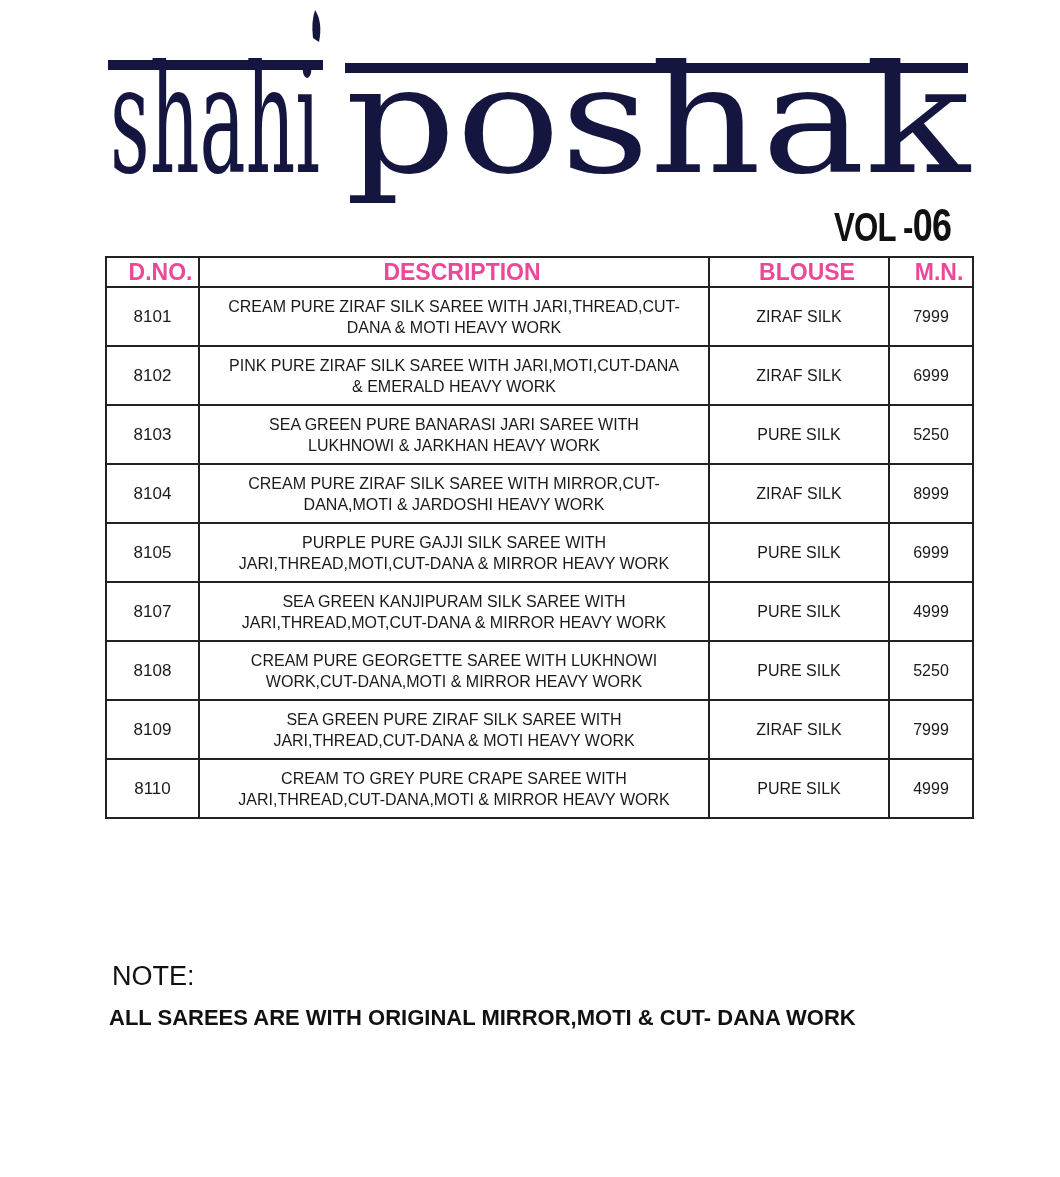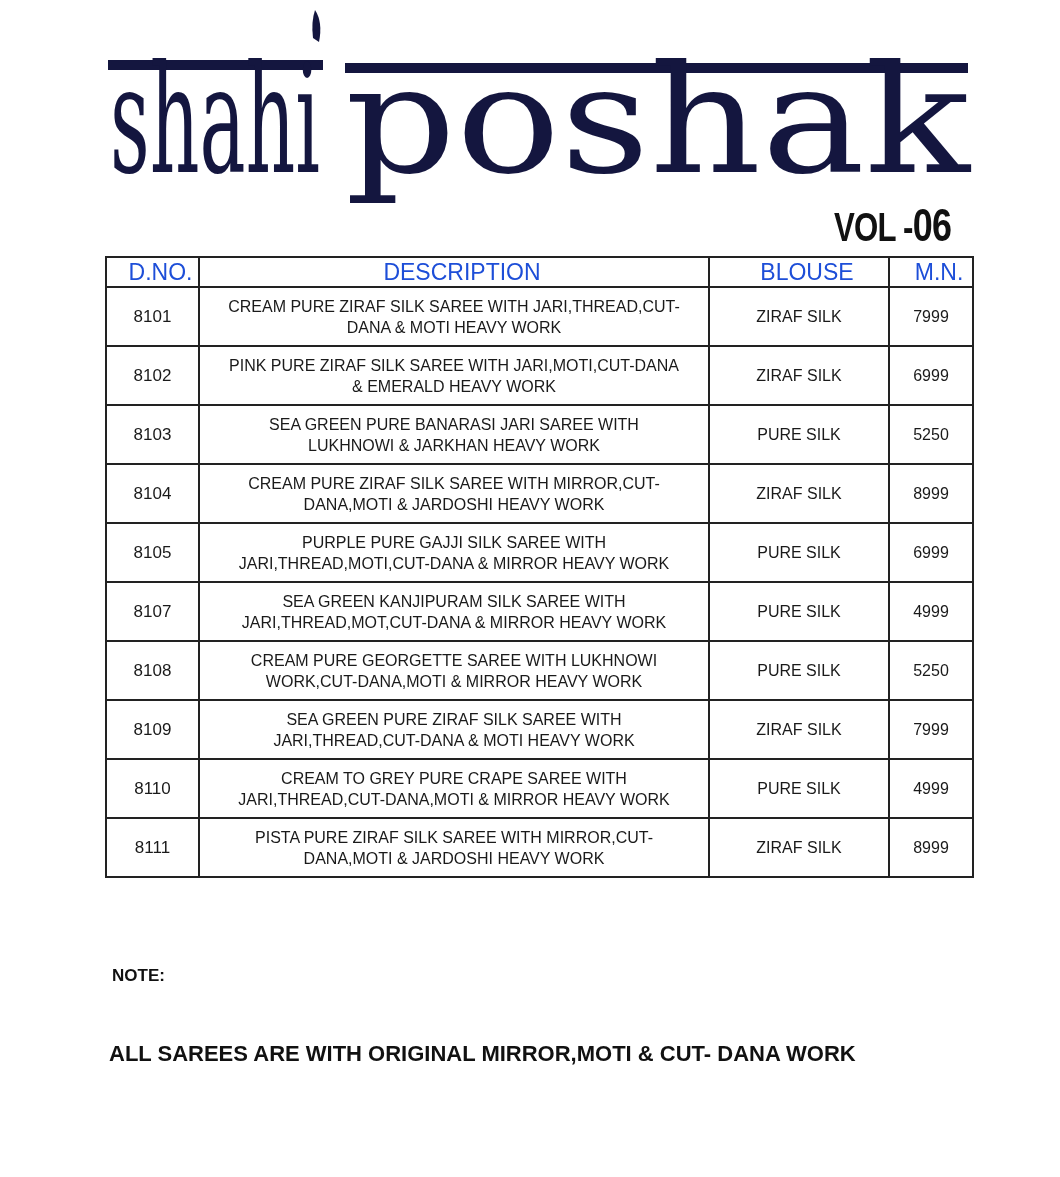--- a/index.html
+++ b/index.html
@@ -6,27 +6,27 @@
   body { width:1060px; height:1177px; position:relative; overflow:hidden; font-family:"Liberation Sans", sans-serif; color:#111; }
 
   .logo { position:absolute; left:105px; top:0; width:870px; height:250px; }
   .logo svg { width:870px; height:250px; display:block; }
 
   .vol { position:absolute; left:834px; top:203px; font-family:"Liberation Sans", sans-serif; font-weight:bold; font-size:40px; line-height:44px; color:#111; transform:scaleX(0.78); transform-origin:left top; letter-spacing:-1px; white-space:nowrap; }
   .vol .num { font-size:46px; }
 
   table.catalog { position:absolute; left:105px; top:256px; width:867px; border-collapse:collapse; table-layout:fixed; }
   table.catalog th, table.catalog td { border:2px solid #222; text-align:center; vertical-align:middle; padding:0 4px; }
-  table.catalog th { height:28px; font-size:23px; font-weight:normal; line-height:28px; color:#1d4ed8;padding-left:20px; }
+  table.catalog th { height:28px; font-size:23px; font-weight:bold; line-height:28px; color:#ec4899;padding-left:20px; }
   table.catalog td { height:57px; font-size:16px; line-height:21px; color:#1a1a1a; }
   table.catalog td.dno { font-weight:normal; font-size:17px; }
   col.c1 { width:93px; } col.c2 { width:510px; } col.c3 { width:180px; } col.c4 { width:84px; }
 
-  .note-label { position:absolute; left:112px; top:962px; font-weight:bold; font-size:17px; line-height:28px;text-align:center; }
-  .note-text { position:absolute; left:109px; top:1004px; font-weight:bold; font-size:22px; line-height:28px; white-space:nowrap;margin-top:36px; }
+  .note-label { position:absolute; left:112px; top:962px; font-weight:normal; font-size:27px; line-height:28px;text-align:center; }
+  .note-text { position:absolute; left:109px; top:1004px; font-weight:bold; font-size:22px; line-height:28px; white-space:nowrap; }
 </style>
 </head>
 <body>
 
 <div class="logo">
   <svg viewBox="0 0 870 250" xmlns="http://www.w3.org/2000/svg">
     <g fill="#14163f">
 
       <rect x="3" y="60" width="215" height="10"></rect>
       <rect x="240" y="63" width="623" height="10"></rect>
@@ -107,23 +107,17 @@
       <td><span>SEA GREEN PURE ZIRAF SILK SAREE WITH</span><br><span>JARI,THREAD,CUT-DANA &amp; MOTI HEAVY WORK</span></td>
       <td>ZIRAF SILK</td>
       <td>7999</td>
     </tr>
     <tr>
       <td class="dno">8110</td>
       <td><span>CREAM TO GREY PURE CRAPE SAREE WITH</span><br><span>JARI,THREAD,CUT-DANA,MOTI &amp; MIRROR HEAVY WORK</span></td>
       <td>PURE SILK</td>
       <td>4999</td>
     </tr>
-    <tr>
-      <td class="dno">8111</td>
-      <td><span>PISTA PURE ZIRAF SILK SAREE WITH MIRROR,CUT-</span><br><span>DANA,MOTI &amp; JARDOSHI HEAVY WORK</span></td>
-      <td>ZIRAF SILK</td>
-      <td>8999</td>
-    </tr>
   </tbody>
 </table>
 
 <div class="note-label">NOTE:</div>
 <div class="note-text">ALL SAREES ARE WITH ORIGINAL MIRROR,MOTI &amp; CUT- DANA WORK</div>
 
 </body></html>

